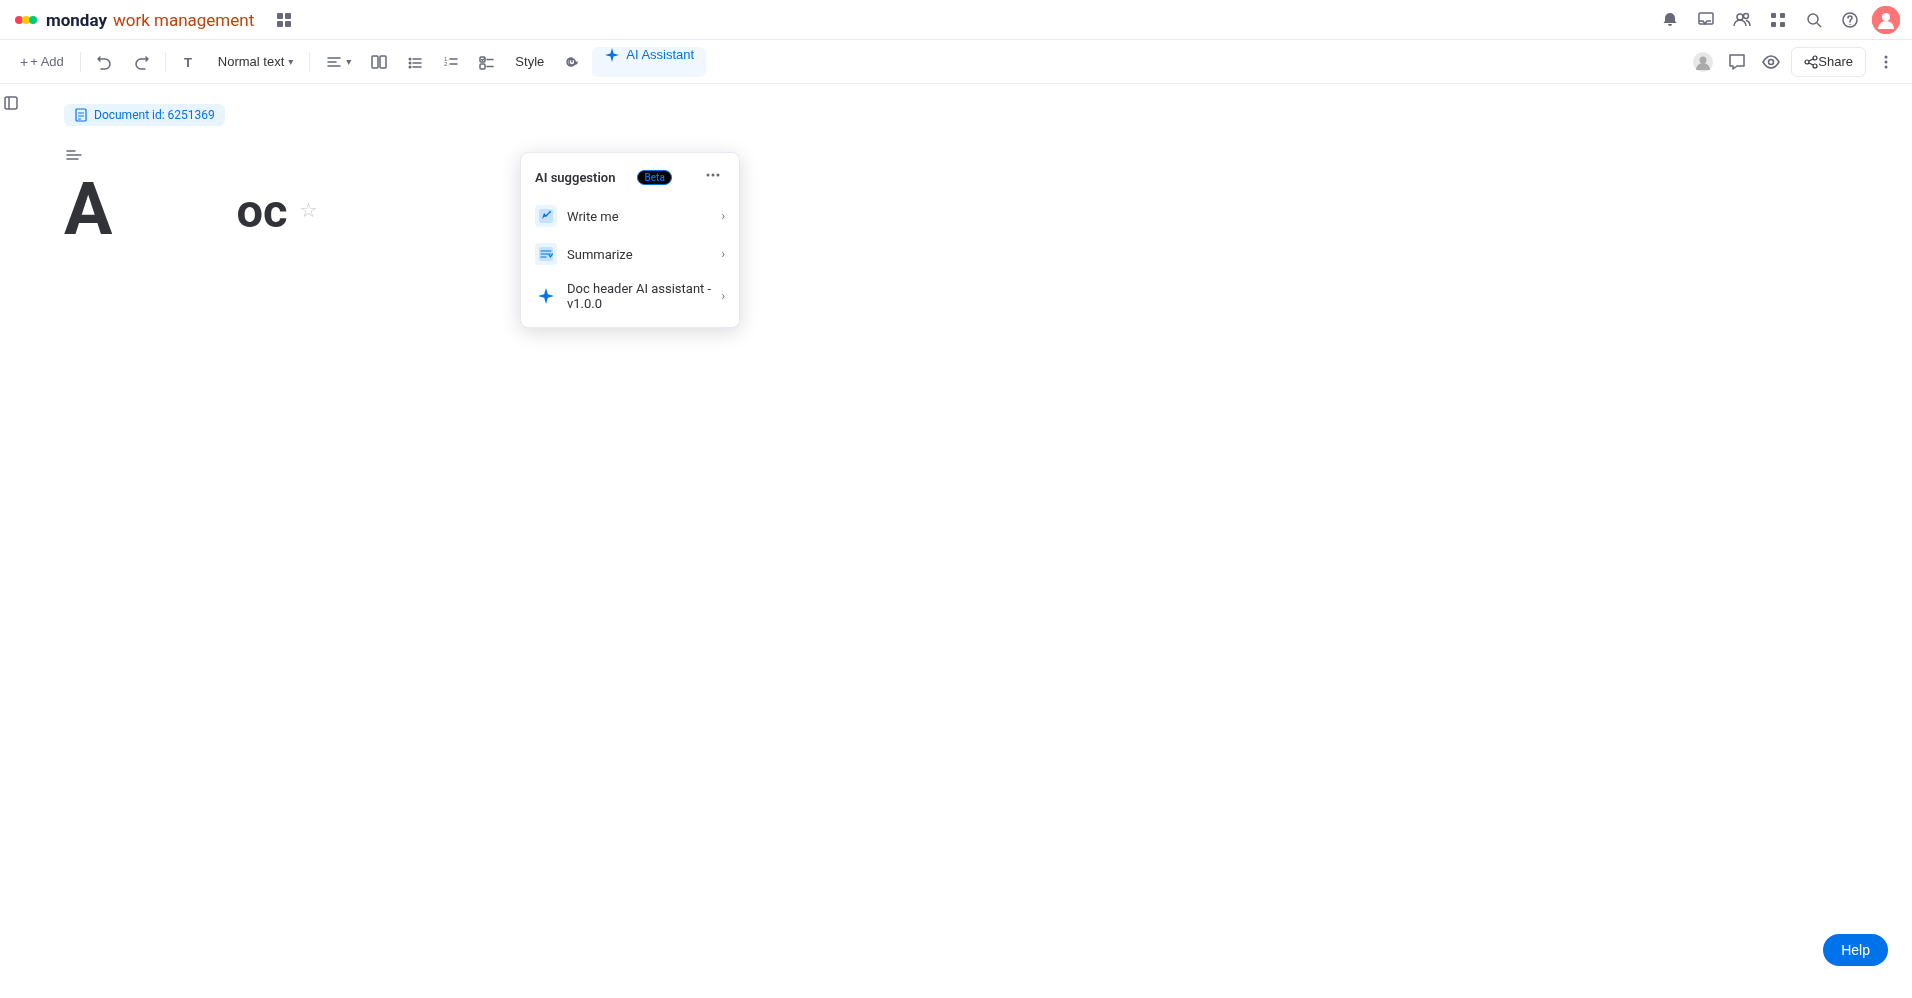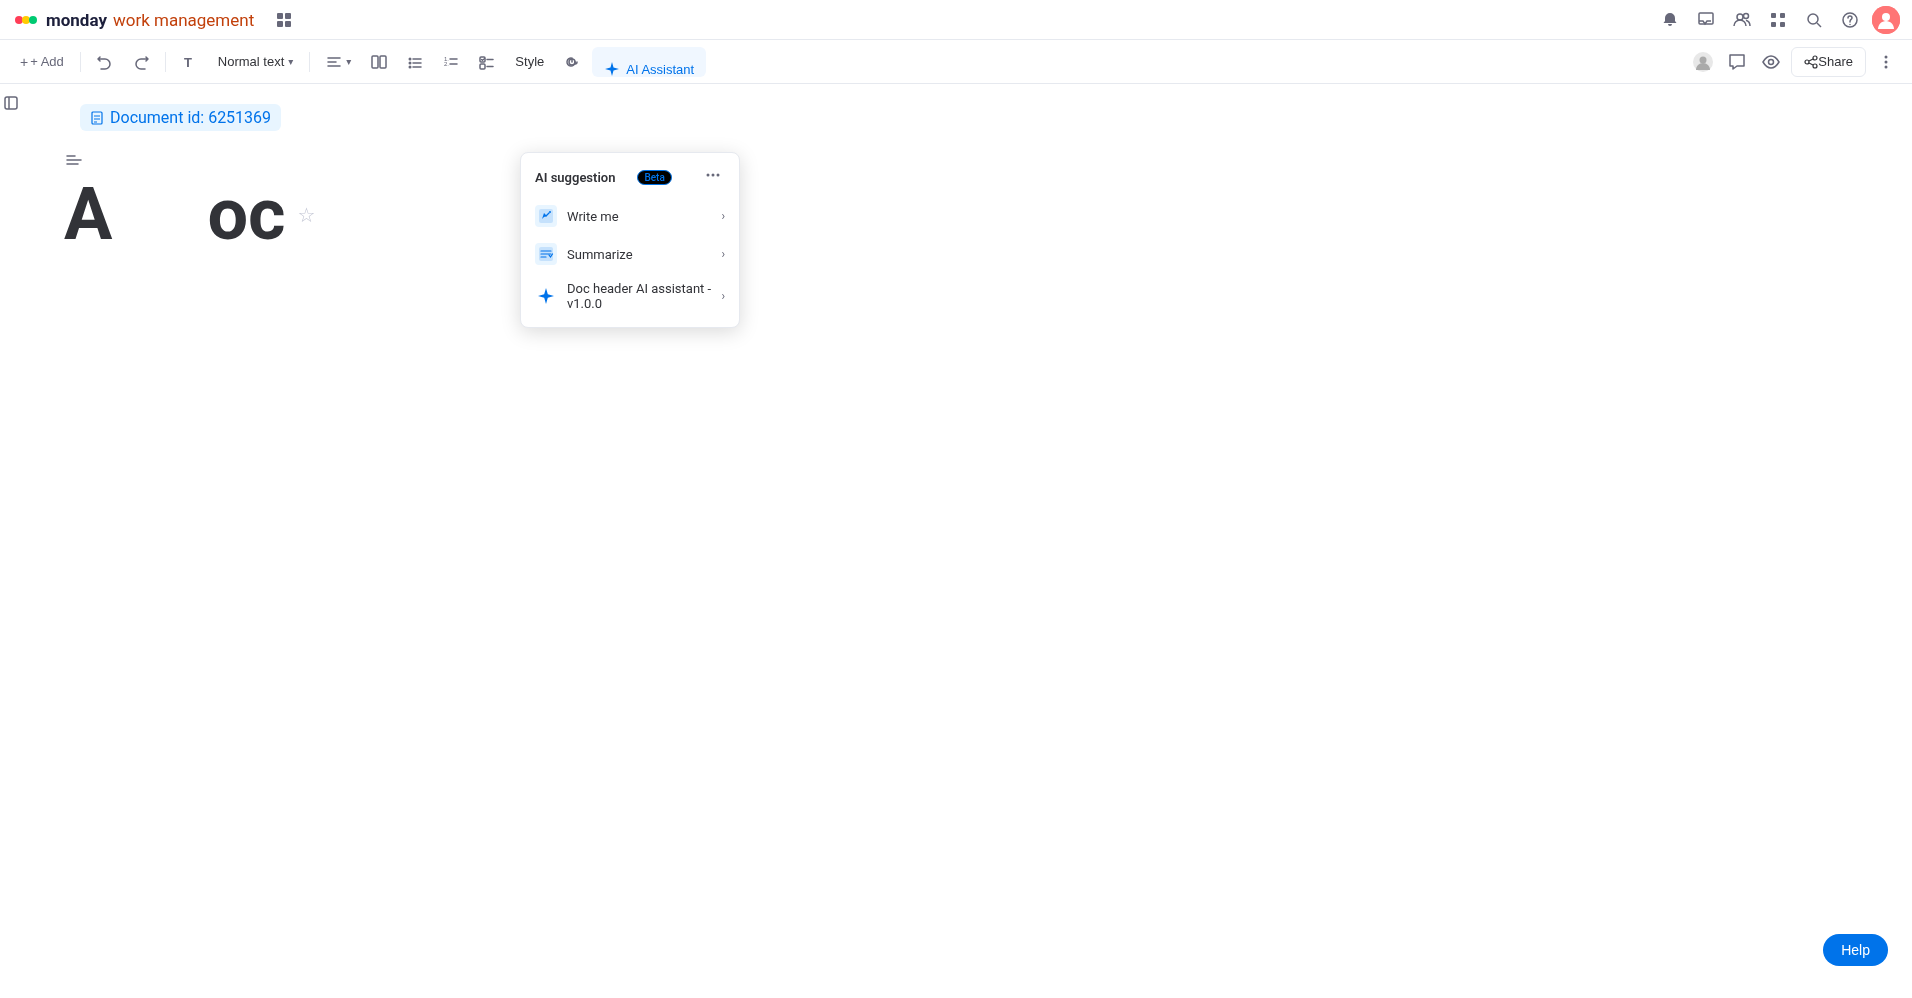--- a/index.html
+++ b/index.html
@@ -116,21 +116,21 @@
       cursor: pointer;
       font-size: 13px;
       color: #323338;
     }
     .chevron-small {
       font-size: 10px;
       color: #676879;
     }
     .ai-assistant-btn {
       display: flex;
-      align-items: flex-end;
+      align-items: flex-start;
       gap: 6px;
       height: 30px;
       padding: 0 12px;
       border-radius: 6px;
       border: none;
       background: #f0f7ff;
       cursor: pointer;
       font-size: 13px;
       color: #0073ea;
       font-weight: 500;
@@ -183,24 +183,23 @@
     }
 
     
     .doc-badge {
       display: inline-flex;
       align-items: center;
       gap: 6px;
       background: #e8f5ff;
       border-radius: 6px;
       padding: 4px 10px;
-      font-size: 16px;
+      font-size: 12px;
       color: #0073ea;
       margin-bottom: 20px;
-      margin-left: 16px;
     }
 
     
     .outline-icon {
       width: 20px;
       height: 20px;
       display: flex;
       align-items: center;
       justify-content: center;
       color: #676879;
@@ -556,21 +555,21 @@
         <line x1="2" y1="4" x2="10" y2="4" stroke="#676879" stroke-width="1.5" stroke-linecap="round"></line>
         <line x1="2" y1="8" x2="16" y2="8" stroke="#676879" stroke-width="1.5" stroke-linecap="round"></line>
         <line x1="2" y1="12" x2="13" y2="12" stroke="#676879" stroke-width="1.5" stroke-linecap="round"></line>
       </svg>
     </div>
 
     
     <div class="doc-title-area">
       <span class="doc-title-partial" style="font-size:72px; font-weight:700; color:#323338; line-height:1;">A</span>
 
-      <span class="doc-title-partial" style="font-size:72px; font-weight:700; color:#323338; line-height:1; margin-left:83px;">oc</span>
+      <span class="doc-title-partial" style="font-size:47px; font-weight:700; color:#323338; line-height:1; margin-left:112px;">oc</span>
       <span class="star-icon">☆</span>
     </div>
 
     
 
     
     <div class="ai-dropdown">
       <div class="ai-dropdown-header">
         <div style="display:flex;align-items:center;">
           <span class="ai-dropdown-title">AI suggestion</span>

